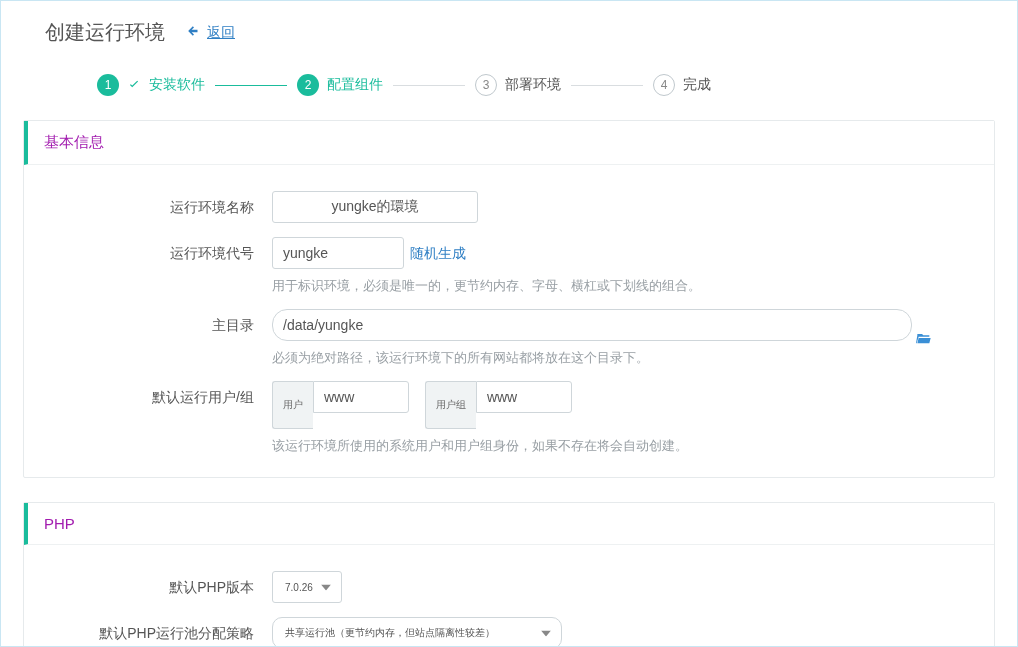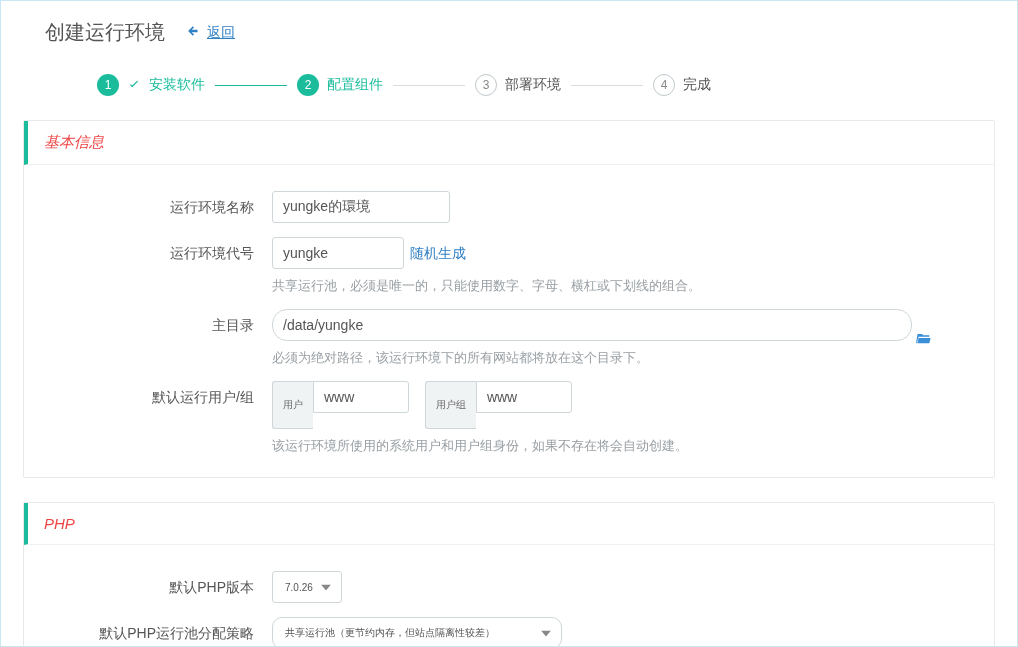--- a/index.html
+++ b/index.html
@@ -19,29 +19,29 @@
   .step-check { color: #1abc9c; display: inline-flex; }
   .step-check svg { width: 14px; height: 14px; fill: #1abc9c; }
   .step-label { font-size: 14px; }
   .step-done .step-label,
   .step-active .step-label { color: #1abc9c; }
   .step-upcoming .step-label { color: #555; }
   .step-line { height: 1px; background: #1abc9c; flex: 0 0 72px; margin: 0 10px 0 10px; }
   .step-line.inactive { background: #d9dde0; }
 
   .panel { margin: 0 22px 24px 22px; border: 1px solid #e6eaec; border-radius: 2px; background: #fff; }
-  .panel-header { border-left: 4px solid #1abc9c; background: #fff; padding: 12px 16px; font-size: 15px; color: #ef4444; border-bottom: 1px solid #eef1f2; font-style: italic; }
+  .panel-header { border-left: 4px solid #1abc9c; background: #fff; padding: 12px 16px; font-size: 15px; color: #a21caf; border-bottom: 1px solid #eef1f2; }
   .panel-body { padding: 26px 28px 12px 28px; }
 
   .form-row { display: flex; align-items: flex-start; margin-bottom: 10px; }
   .form-row + .form-row { margin-top: 14px; }
   .form-label { width: 220px; text-align: right; padding-right: 18px; color: #555; line-height: 32px; font-size: 14px; }
   .form-control-col { flex: 1; }
   .text-input { height: 32px; border: 1px solid #cfd6da; border-radius: 3px; padding: 0 10px; font-size: 14px; color: #555; background: #fff; }
-  .w-sm { width: 178px; }
+  .w-sm { width: 206px; text-align: center; }
   .w-code { width: 132px; }
   .w-full { width: 640px; border-radius: 15px; }
   .link-inline { color: #2f7fc4; margin-left: 2px; cursor: pointer; line-height: 32px; display: inline-block; }
   .help-text { color: #989fa4; font-size: 13px; margin-top: 8px; }
   .input-group { display: inline-flex; align-items: stretch; margin-right: 12px; }
   .input-addon { display: inline-flex; align-items: center; padding: 16px 10px; background: #f0f3f4; border: 1px solid #cfd6da; border-right: none; border-radius: 3px 0 0 3px; color: #666; font-size: 10px; }
   .input-group .text-input { border-radius: 0 3px 3px 0; width: 96px; }
   .dir-row { position: relative; }
   .dir-icon { position: absolute; right: 34px; top: 50%; transform: translateY(-50%); color: #3a8fd6; display: inline-flex; }
   .dir-icon svg { width: 16px; height: 14px; fill: #3a8fd6; }
@@ -104,21 +104,21 @@
         <div class="form-control-col">
           <input class="text-input w-sm" value="yungke的環境" style="">
         </div>
       </div>
 
       <div class="form-row">
         <div class="form-label">运行环境代号</div>
         <div class="form-control-col">
           <input class="text-input w-code" value="yungke" style="">
           <a class="link-inline">随机生成</a>
-          <div class="help-text">共享运行池，必须是唯一的，只能使用数字、字母、横杠或下划线的组合。</div>
+          <div class="help-text">用于标识环境，必须是唯一的，更节约内存、字母、横杠或下划线的组合。</div>
         </div>
       </div>
 
       <div class="form-row">
         <div class="form-label">主目录</div>
         <div class="form-control-col dir-row">
           <input class="text-input w-full" value="/data/yungke" style="">
           <span class="dir-icon">
             <svg viewBox="0 0 24 20">
                 <path d="M2 4h7l2 2h9v2H4l-3 10H0l2-12zM4 10h18l-2 8H2z"></path>

